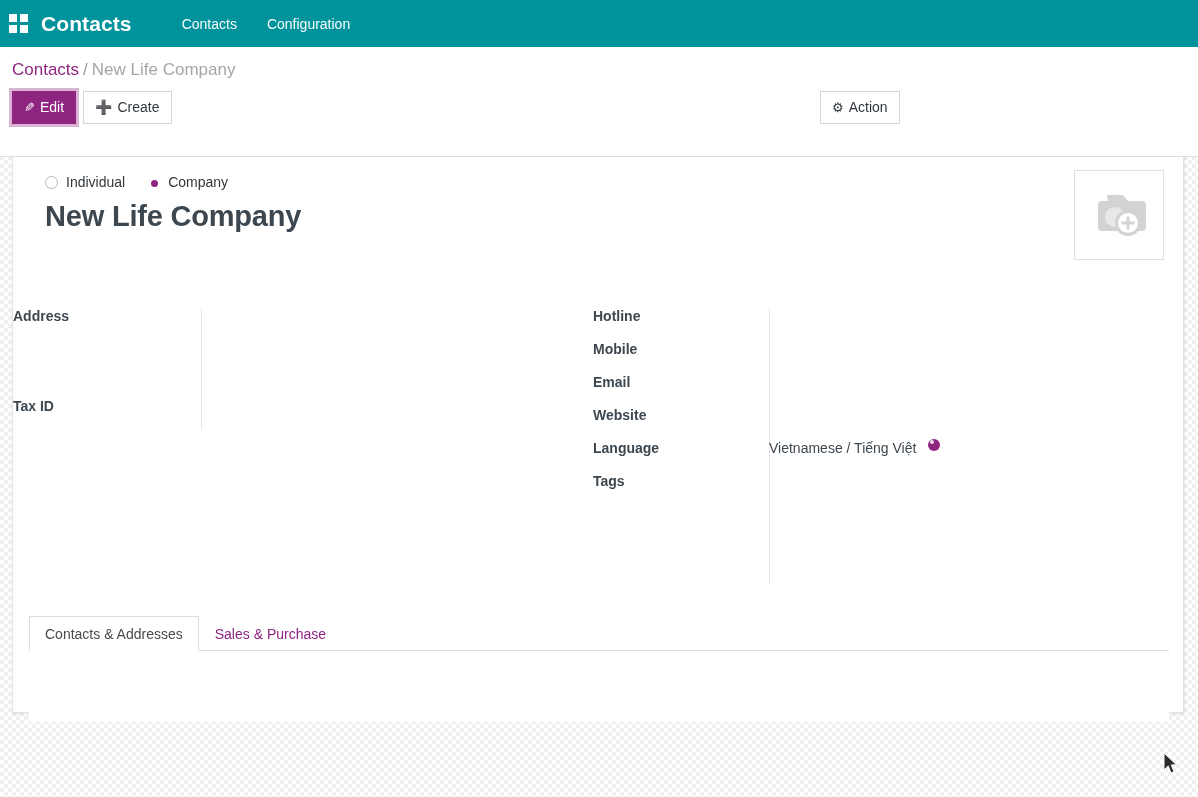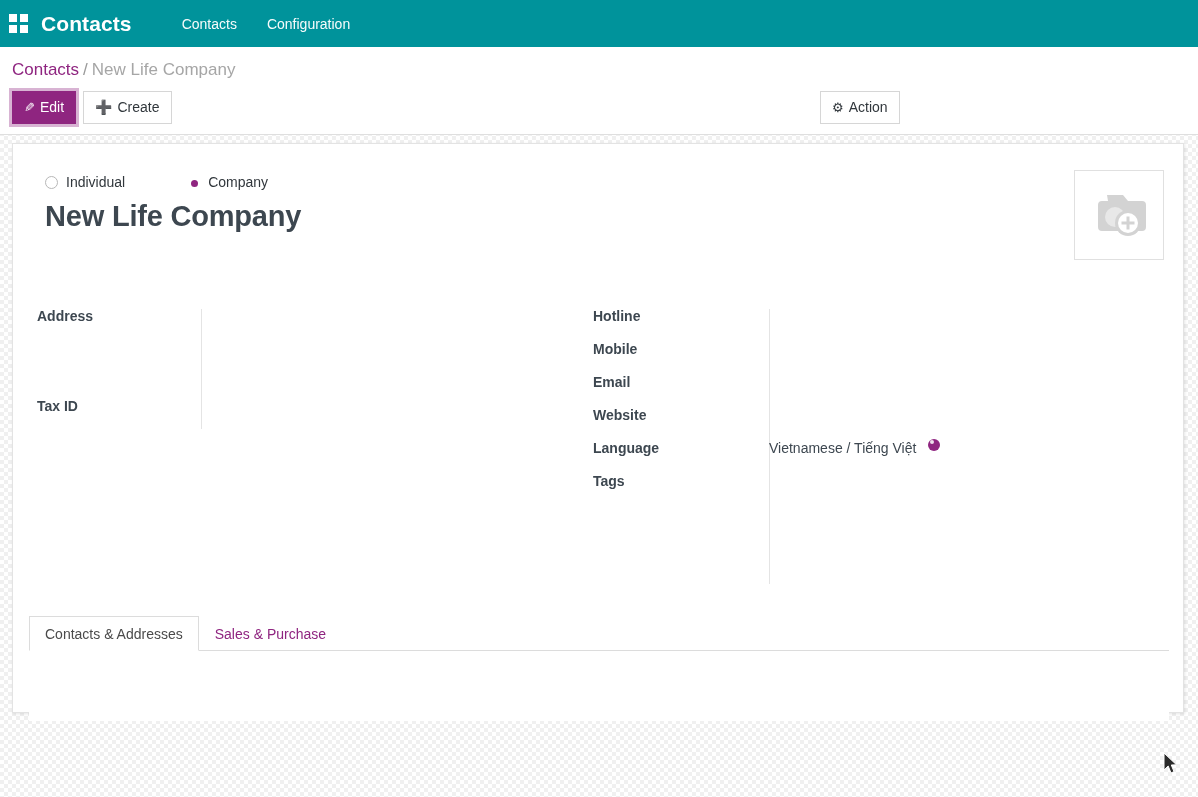--- a/index.html
+++ b/index.html
@@ -58,21 +58,21 @@
     margin-right: 6px;
     cursor: pointer;
     white-space: nowrap;
     opacity: .97;
   }
 
   
   .control-panel {
     position: absolute;
     top: 47px; left: 0;
-    width: 1198px; height: 88px;
+    width: 1198px; height: 110px;
     background: #ffffff;
     border-bottom: 1px solid #dfdfdf;
     z-index: 4;
   }
   .breadcrumb {
     position: absolute;
     left: 12px; top: 13px;
     font-size: 17px;
     white-space: nowrap;
   }
@@ -116,21 +116,21 @@
     position: absolute;
     left: 12px; top: 143px;
     width: 1172px; height: 570px;
     background: #ffffff;
     border: 1px solid #e3e3e3;
     box-shadow: 1px 1px 3px rgba(0,0,0,.10);
   }
   .sheet-inner { position: relative; width: 100%; height: 100%; padding: 16px; }
 
   
-  .radio-row { display: flex; margin: 14px 0 0 16px; gap: 40px; }
+  .radio-row { display: flex; margin: 14px 0 0 16px; }
   .radio-item { display: flex; align-items: center; margin-right: 22px; cursor: pointer; }
   .radio-dot {
     width: 13px; height: 13px; border-radius: 50%;
     border: 1px solid #b7b7b7; background: #fff;
     margin-right: 8px; position: relative; flex: none;
   }
   .radio-dot.sel { border-color: transparent; background: transparent; }
   .radio-dot.sel::after {
     content: ""; position: absolute;
     left: 3px; top: 3px; width: 7px; height: 7px;
@@ -152,21 +152,21 @@
     right: 19px; top: 26px;
     width: 90px; height: 90px;
     border: 1px solid #e0e0e0;
     background: #ffffff;
     display: flex; align-items: center; justify-content: center;
     cursor: pointer;
   }
 
   
   .groups { position: absolute; left: 0; top: 163px; width: 100%; }
-  .group-left  { position: absolute; left: 24px;  top: 0; width: 560px; }
+  .group-left  { position: absolute; left: 0;  top: 0; width: 560px; }
   .group-right { position: absolute; left: 580px; top: 0; width: 570px; }
 
   .divider-left {
     position: absolute; left: 188px; top: 2px;
     width: 1px; height: 120px; background: #e4e4e4;
   }
   .divider-right {
     position: absolute; left: 756px; top: 2px;
     width: 1px; height: 275px; background: #e4e4e4;
   }

